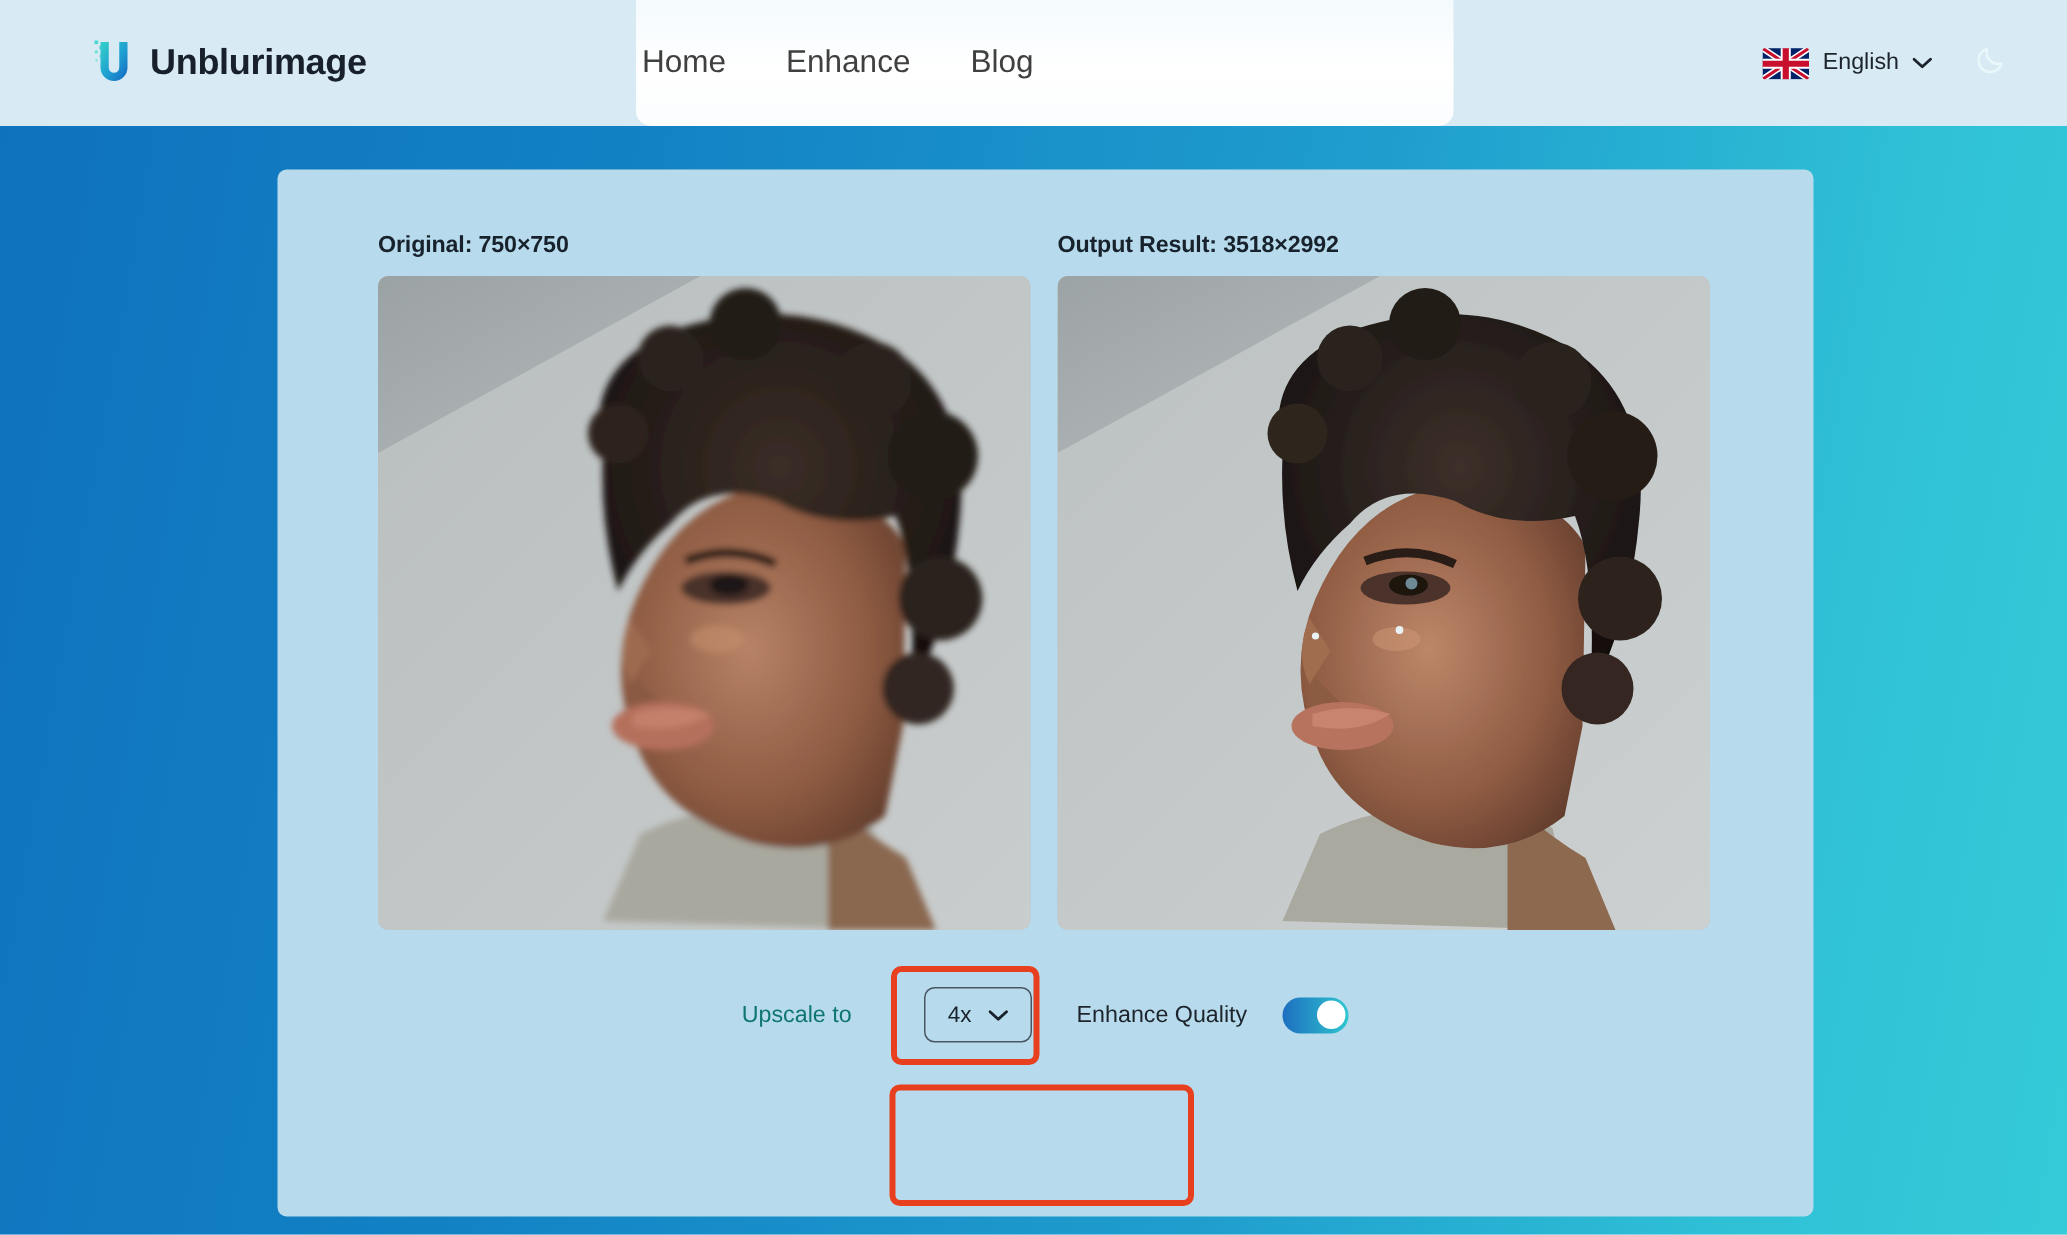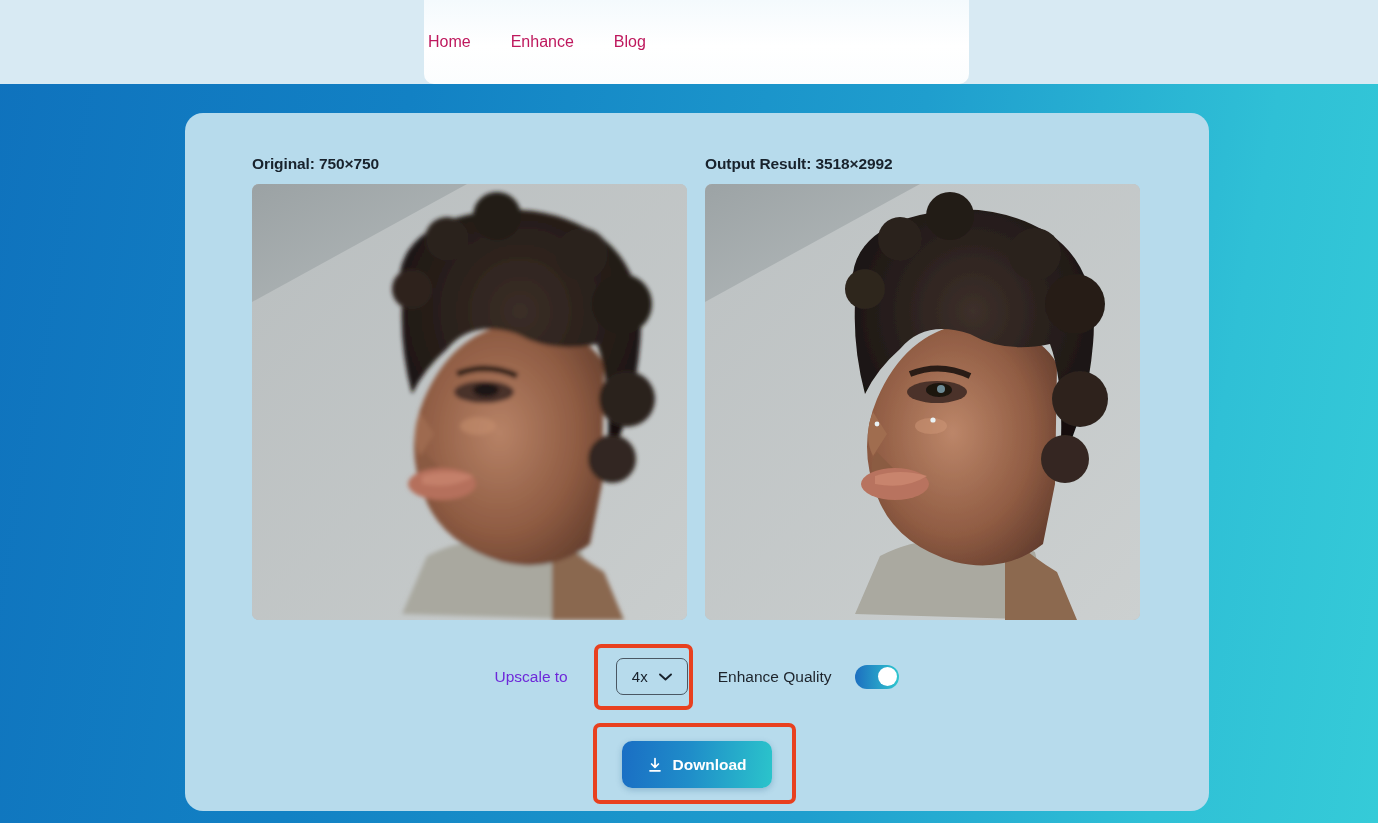--- a/index.html
+++ b/index.html
@@ -38,39 +38,39 @@
     display: flex; align-items: center; gap: 9px;
     text-decoration: none;
   }
   .brand-mark { width: 30px; height: 34px; display: block; }
   .brand-name {
     font-size: 24px; font-weight: bold; color: #17202b; letter-spacing: -0.2px;
   }
   .nav { position: absolute; left: 428px; top: 50%; transform: translateY(-50%);
          display: flex; align-items: center; gap: 40px; }
   .nav a {
-    font-size: 16px; color: #be185d; text-decoration: none; white-space: nowrap;
+    font-size: 21px; color: #404040; text-decoration: none; white-space: nowrap;
   }
   .header-right {
     position: absolute; right: 34px; top: 50%; transform: translateY(-50%);
     display: flex; align-items: center; gap: 22px;
   }
   .lang { display: flex; align-items: center; gap: 9px; cursor: pointer; }
   .flag { width: 31px; height: 21px; display: block; border-radius: 2px; }
   .lang-label { font-size: 15.5px; color: #1d242c; }
   .chev { width: 13px; height: 8px; display: block; }
   .moon-btn { width: 34px; height: 34px; display: flex; align-items: center; justify-content: center; cursor: pointer; }
 
   
   .card {
     position: absolute;
     left: 185px; top: 113px;
     width: 1024px; height: 698px;
     background: #b7dbec;
-    border-radius: 18px;
+    border-radius: 6px;
   }
   .panels {
     position: absolute; left: 67px; top: 42px;
     width: 888px;
     display: flex; gap: 18px;
   }
   .panel { width: 435px; }
   .panel-label {
     font-size: 15.5px; font-weight: bold; color: #18222c;
     margin-bottom: 11px; letter-spacing: -0.1px;
@@ -83,21 +83,21 @@
   }
   .photo svg { display: block; width: 435px; height: 436px; }
 
   
   .controls {
     position: absolute; left: 0; top: 545px;
     width: 1024px;
     display: flex; align-items: center; justify-content: center;
     gap: 0;
   }
-  .upscale-label { font-size: 15.5px; color: #6d28d9; margin-right: 12px; }
+  .upscale-label { font-size: 15.5px; color: #0f766e; margin-right: 12px; }
   .select-wrap { position: relative; }
   .select-box {
     width: 72px; height: 37px;
     border: 1.4px solid #4a5763; border-radius: 7px;
     background: transparent;
     display: flex; align-items: center; justify-content: center; gap: 11px;
     cursor: pointer;
     margin-left: 36px;
   }
   .select-value { font-size: 15px; color: #18222c; }
@@ -141,27 +141,73 @@
   .hl-select { left: 594px; top: 644px; width: 99px; height: 66px; }
   .hl-download { left: 593px; top: 723px; width: 203px; height: 81px; }
 </style>
 </head>
 <body>
 
 <div class="header">
   <div class="header-sheen"></div>
   <div class="header-inner">
 
+    <a class="brand" href="#">
+      <span>
+        <svg class="brand-mark" viewBox="0 0 30 34">
+          <defs>
+            <linearGradient id="logoGrad" x1="0" y1="0" x2="1" y2="1">
+              <stop offset="0%" stop-color="#34d2c9"></stop>
+              <stop offset="55%" stop-color="#1e9ed2"></stop>
+              <stop offset="100%" stop-color="#1565c0"></stop>
+            </linearGradient>
+          </defs>
+          <path d="M6 3 L6 20 A9 9 0 0 0 24 20 L24 3 L18.5 3 L18.5 20 A3.5 3.5 0 0 1 11.5 20 L11.5 3 Z" fill="url(#logoGrad)"></path>
+          <rect x="2" y="2" width="2.4" height="2.4" fill="#49d9cd"></rect>
+          <rect x="5.2" y="5.6" width="2.2" height="2.2" fill="#3fc9d2" opacity="0.9"></rect>
+          <rect x="2.2" y="8.6" width="2" height="2" fill="#53dfd1" opacity="0.8"></rect>
+          <rect x="5.4" y="11.6" width="1.8" height="1.8" fill="#3cc0cf" opacity="0.75"></rect>
+          <rect x="2.6" y="14.4" width="1.6" height="1.6" fill="#57e0d2" opacity="0.6"></rect>
+        </svg>
+      </span>
+      <span class="brand-name">Unblurimage</span>
+    </a>
 
     <nav class="nav">
       <a href="#">Home</a>
       <a href="#">Enhance</a>
       <a href="#">Blog</a>
     </nav>
 
+    <div class="header-right">
+      <div class="lang">
+        <span>
+          <svg class="flag" viewBox="0 0 60 40">
+            <rect width="60" height="40" fill="#012169"></rect>
+            <path d="M0,0 L60,40 M60,0 L0,40" stroke="#ffffff" stroke-width="8"></path>
+            <path d="M0,0 L60,40 M60,0 L0,40" stroke="#C8102E" stroke-width="4"></path>
+            <path d="M30,0 V40 M0,20 H60" stroke="#ffffff" stroke-width="13"></path>
+            <path d="M30,0 V40 M0,20 H60" stroke="#C8102E" stroke-width="8"></path>
+          </svg>
+        </span>
+        <span class="lang-label">English</span>
+        <span>
+          <svg class="chev" viewBox="0 0 13 8">
+            <path d="M1 1.5 L6.5 6.5 L12 1.5" fill="none" stroke="#1d242c" stroke-width="1.9" stroke-linecap="round" stroke-linejoin="round"></path>
+          </svg>
+        </span>
+      </div>
+      <div class="moon-btn">
+        <span>
+          <svg width="22" height="22" viewBox="0 0 24 24">
+            <path d="M20 14.5A8.5 8.5 0 0 1 9.5 4a8.5 8.5 0 1 0 10.5 10.5z" fill="none" stroke="#eaf7fb" stroke-width="1.8" stroke-linejoin="round"></path>
+          </svg>
+        </span>
+      </div>
+    </div>
 
   </div>
 </div>
 
 <div class="card">
 
   <div class="panels">
 
     <div class="panel">
       <div class="panel-label">Original: 750×750</div>
@@ -287,27 +333,17 @@
           </svg>
         </span>
       </div>
     </div>
     <span class="enhance-label">Enhance Quality</span>
     <div class="toggle">
       <div class="knob"></div>
     </div>
   </div>
 
-  <div class="dl-row">
-    <button class="dl-btn">
-      <span>
-        <svg class="dl-icon" viewBox="0 0 16 16">
-          <path d="M8 1.5 V10 M4.6 7 L8 10.4 L11.4 7 M3 13.8 H13" fill="none" stroke="#ffffff" stroke-width="1.7" stroke-linecap="round" stroke-linejoin="round"></path>
-        </svg>
-      </span>
-      <span>Download</span>
-    </button>
-  </div>
 
 </div>
 
 <div class="hl hl-select"></div>
 <div class="hl hl-download"></div>
 
 </body></html>

